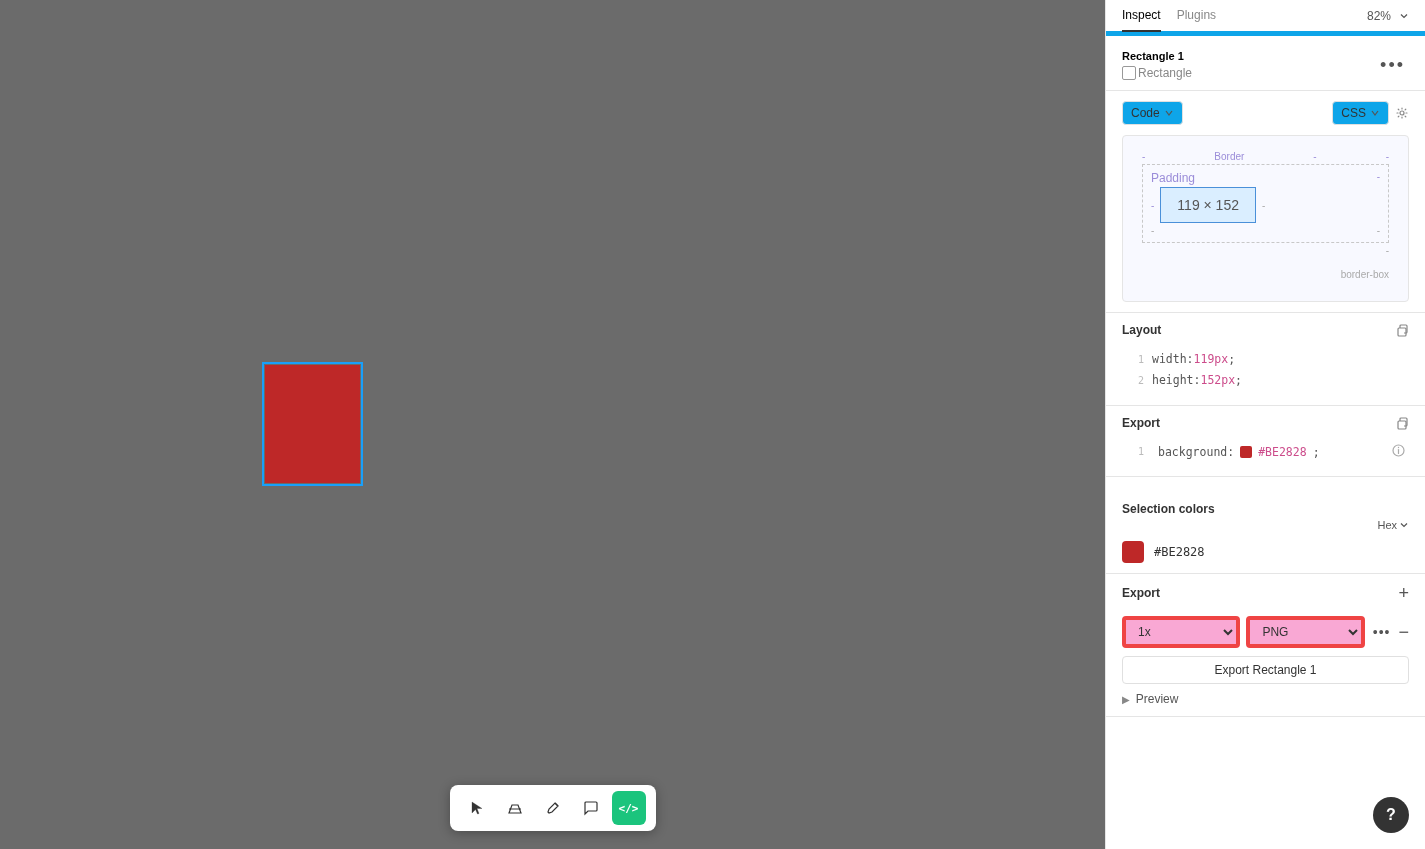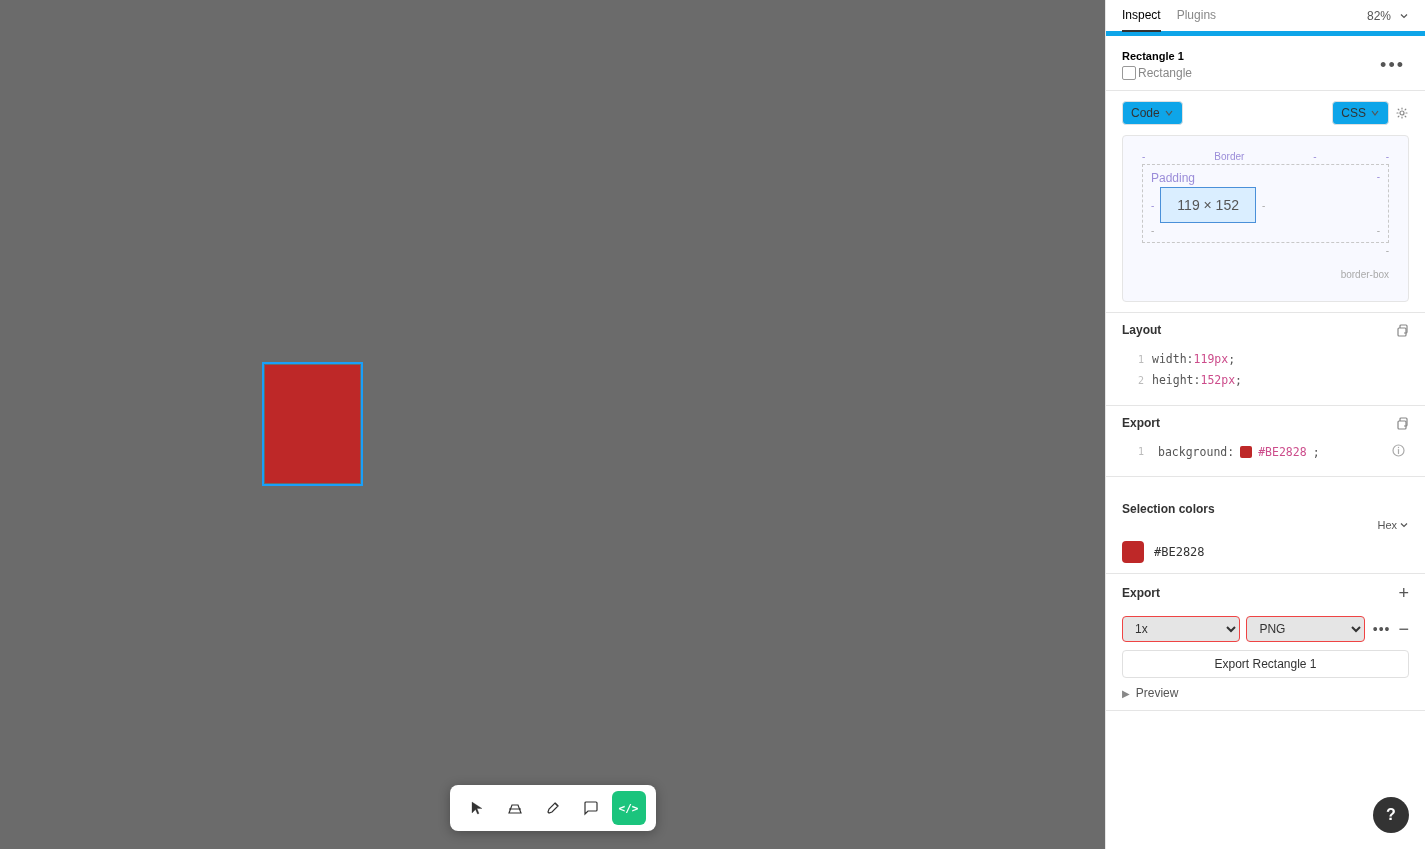--- a/index.html
+++ b/index.html
@@ -362,22 +362,22 @@
 
     .export-controls {
       display: flex;
       align-items: center;
       gap: 6px;
       margin-bottom: 8px;
     }
 
     .export-select {
       flex: 1;
-      background: #e5e5e5;
-      border: 1px solid #ef4444;
+      background: #f9a8d4;
+      border: 4px solid #ef4444;
       border-radius: 4px;
       padding: 4px 8px;
       font-size: 12px;
       cursor: pointer;
       color: #333;
     }
 
     .export-btn-full {
       width: 100%;
       background: white;

